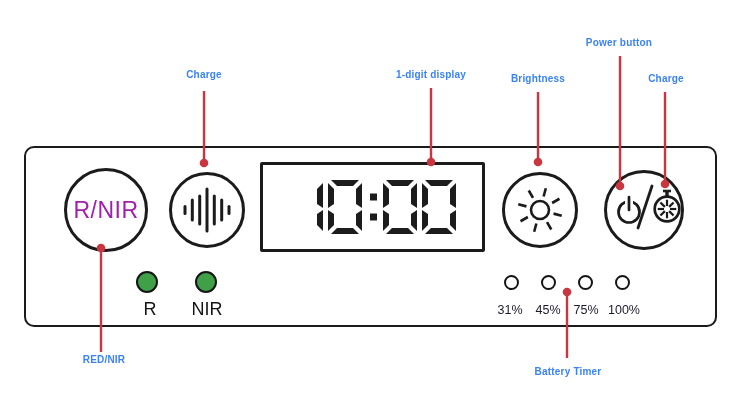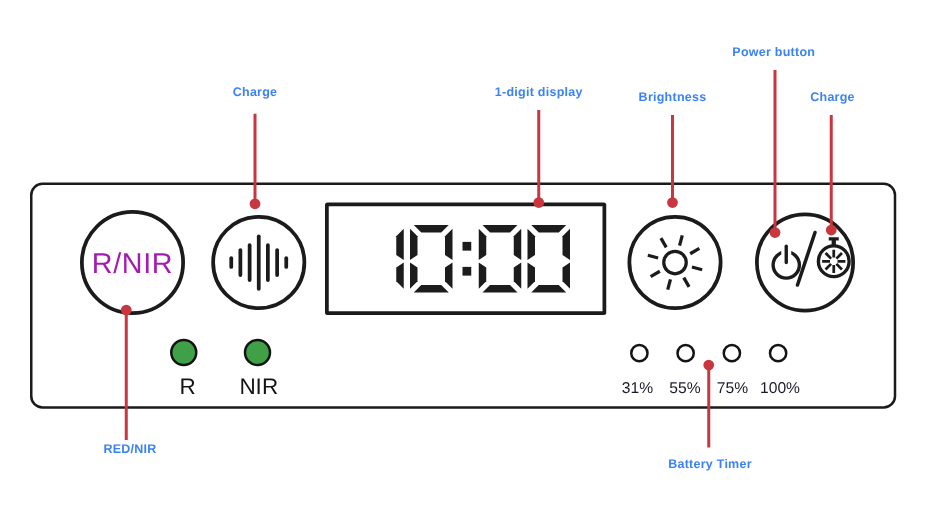--- a/index.html
+++ b/index.html
@@ -170,21 +170,21 @@
   <div class="led led-r"></div>
   <div class="led led-nir"></div>
   <div class="led-label" style="left:124px">R</div>
   <div class="led-label" style="left:181px">NIR</div>
 
   <div class="bdot" style="left:477.5px"></div>
   <div class="bdot" style="left:514.5px"></div>
   <div class="bdot" style="left:551.5px"></div>
   <div class="bdot" style="left:588.5px"></div>
   <div class="blabel" style="left:484px">31%</div>
-  <div class="blabel" style="left:522px">55%</div>
+  <div class="blabel" style="left:522px">45%</div>
   <div class="blabel" style="left:560px">75%</div>
   <div class="blabel" style="left:598px">100%</div>
 </div>
 
 <svg class="leaders" width="742" height="412" viewBox="0 0 742 412">
   <line class="leader-line" x1="204" y1="91" x2="204" y2="163"></line>
   <circle class="leader-dot" cx="204" cy="163" r="4.3"></circle>
 
   <line class="leader-line" x1="431" y1="88" x2="431" y2="162"></line>
   <circle class="leader-dot" cx="431" cy="162" r="4.3"></circle>

